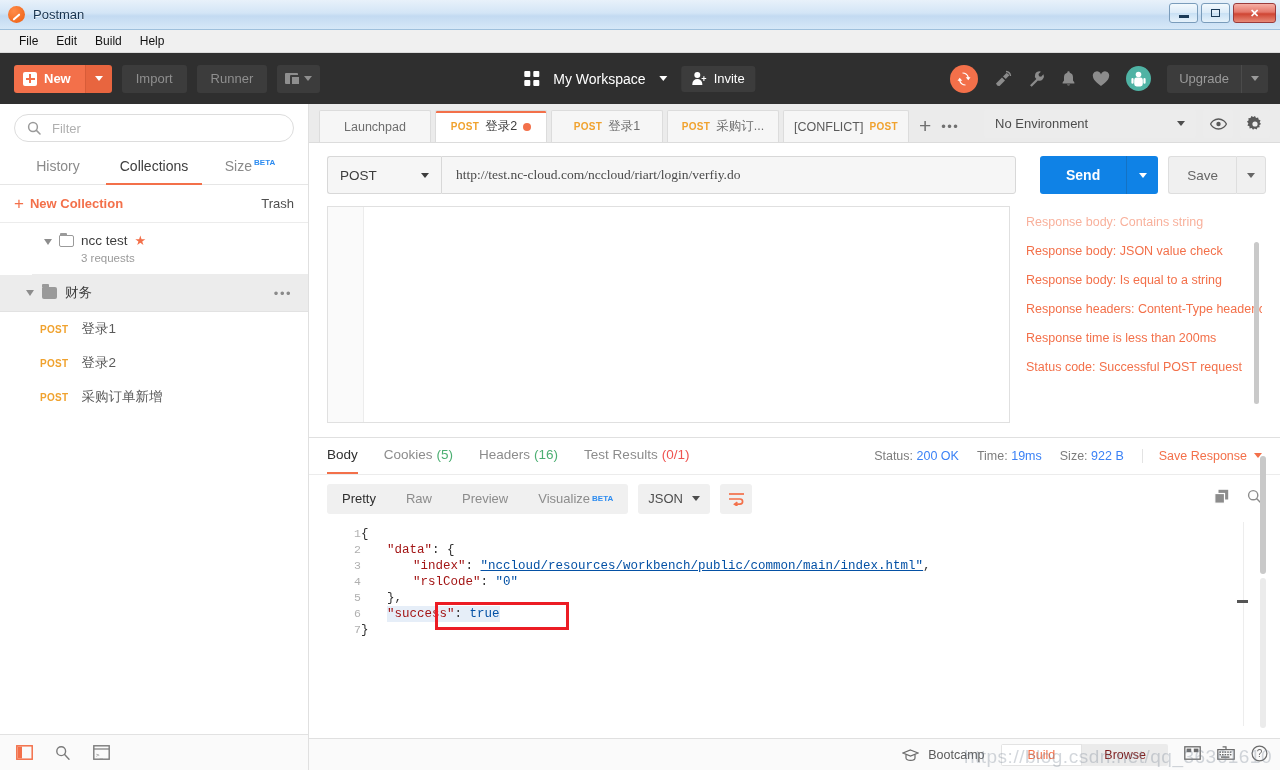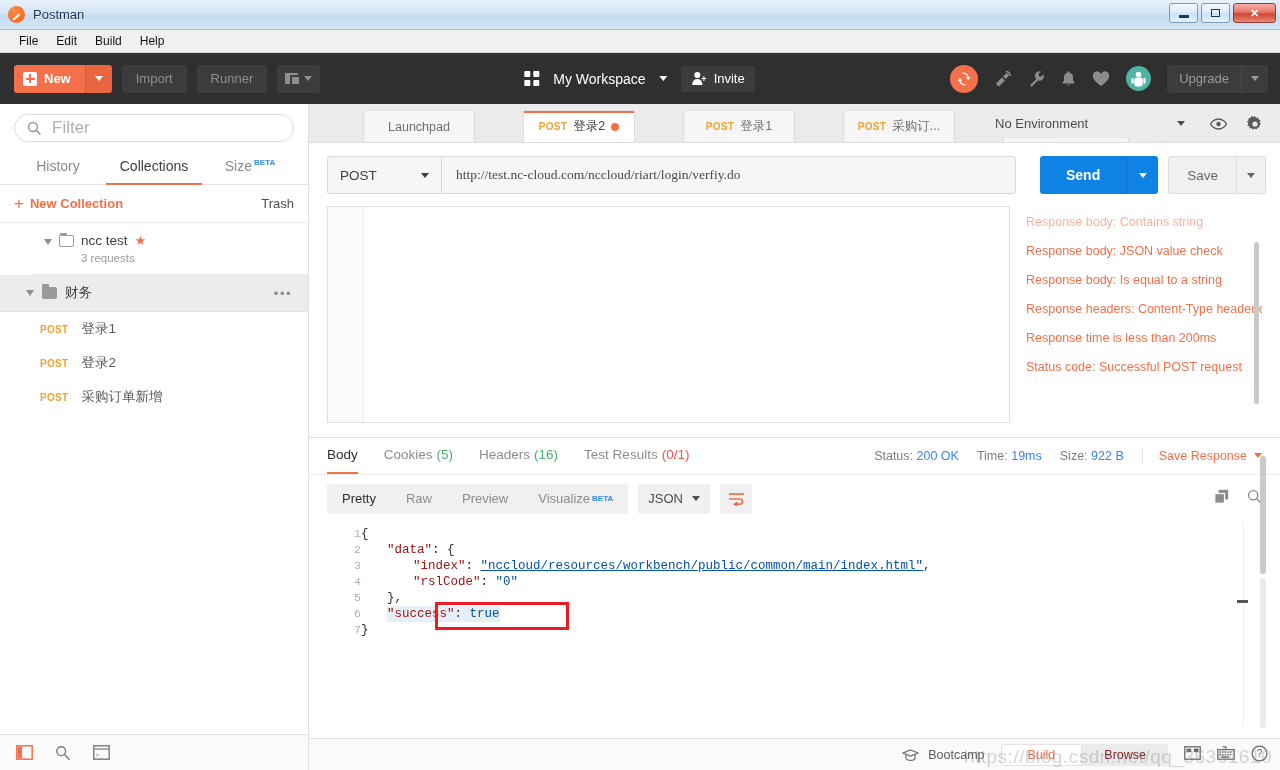--- a/index.html
+++ b/index.html
@@ -157,21 +157,21 @@
     width: 309px; flex: none; border-right: 1px solid #e0e0e0;
     display: flex; flex-direction: column; background: #fff;
   }
   .filter-row { padding: 10px 14px 8px 14px; }
   .filter-box {
     height: 28px; border: 1px solid #ddd; border-radius: 15px;
     display: flex; align-items: center; padding: 0 12px; gap: 9px;
     color: #a6a6a6; font-size: 13px;
   }
   .filter-box input {
-    border: none; outline: none; font-size: 17px; flex: 1;
+    border: none; outline: none; font-size: 13px; flex: 1;
     font-family: "Liberation Sans", sans-serif; color: #6d28d9;
     background: transparent;
   }
   .filter-box input::placeholder { color: #b0b0b0; }
   .side-tabs {
     display: flex; border-bottom: 1px solid #e6e6e6; font-size: 14px;
     padding: 0 10px;
   }
   .side-tab {
     flex: 1; text-align: center; padding: 8px 0 9px 0; color: #8a8a8a;
@@ -237,21 +237,21 @@
 
   .tabstrip {
     height: 39px; background: #ebebeb; display: flex; align-items: flex-end;
     padding-left: 10px; border-bottom: 1px solid #dcdcdc; position: relative;
   }
   .rtab {
     height: 32px; min-width: 112px; max-width: 128px;
     background: #f6f6f6; border: 1px solid #dcdcdc; border-bottom: none;
     margin-right: 4px; display: flex; align-items: center; justify-content: center;
     gap: 6px; font-size: 12.5px; color: #6e6e6e; padding: 4px 10px;
-    position: relative; border-radius: 2px 2px 0 0; white-space: nowrap; overflow: hidden; margin-left: 44px;
+    position: relative; border-radius: 2px 2px 0 0; white-space: nowrap; overflow: hidden;
   }
   .rtab.active { background: #fff; color: #3d3d3d; border-color: #dcdcdc; }
   .rtab.active::before {
     content: ""; position: absolute; left: -1px; right: -1px; top: -1px;
     height: 3px; background: #f3704a;
   }
   .rtab .verb { font-size: 10px; }
   .dot-unsaved { width: 8px; height: 8px; border-radius: 50%; background: #f3704a; }
   .tab-add {
     font-size: 21px; color: #707070; padding: 0 10px 4px 6px; line-height: 24px;

